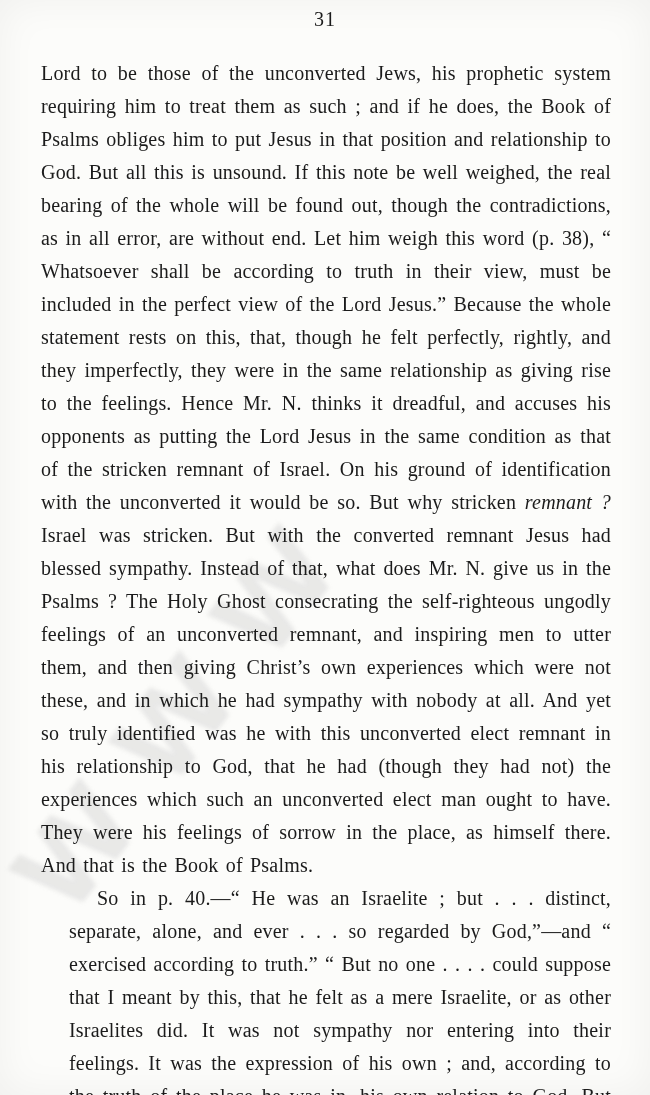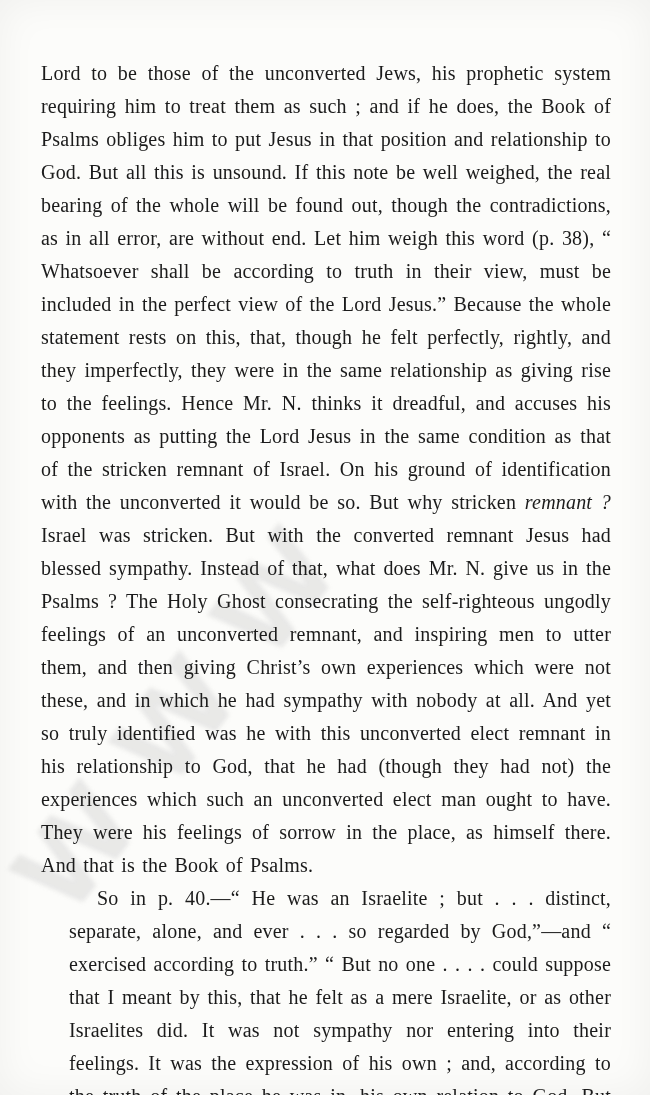--- a/index.html
+++ b/index.html
@@ -63,20 +63,21 @@
     pointer-events: none;
   }
 </style>
 </head>
 <body>
 
 <div class="page">
 
   <div class="watermark">www</div>
 
+  <div class="page-number">31</div>
 
   <div class="text-block">
 
     <p class="para"><span class="run-normal">Lord to be those of the unconverted Jews, his prophetic system requiring him to treat them as such&nbsp;; and if he does, the Book of Psalms obliges him to put Jesus in that position and relationship to God.  But all this is unsound.  If this note be well weighed, the real bearing of the whole will be found out, though the contradictions, as in all error, are without end.  Let him weigh this word (p. 38), “ Whatsoever shall be according to truth in their view, must be included in the perfect view of the Lord Jesus.”  Because the whole statement rests on this, that, though he felt perfectly, rightly, and they imperfectly, they were in the same relationship as giving rise to the feelings.  Hence Mr. N. thinks it dreadful, and accuses his opponents as putting the Lord Jesus in the same condition as that of the stricken remnant of Israel.  On his ground of identification with the unconverted it would be so.  But why stricken </span><span class="run-italic">remnant&nbsp;?</span><span class="run-normal">  Israel was stricken.  But with the converted remnant Jesus had blessed sympathy.  Instead of that, what does Mr. N. give us in the Psalms&nbsp;?  The Holy Ghost consecrating the self-righteous ungodly feelings of an unconverted remnant, and inspiring men to utter them, and then giving Christ’s own experiences which were not these, and in which he had sympathy with nobody at all.  And yet so truly identified was he with this unconverted elect remnant in his relationship to God, that he had (though they had not) the experiences which such an unconverted elect man ought to have.  They were his feelings of sorrow in the place, as himself there.  And that is the Book of Psalms.</span></p>
 
     <p class="para indent"><span class="run-normal">So in p. 40.—“ He was an Israelite&nbsp;; but . . . distinct, separate, alone, and ever . . . so regarded by God,”—and “ exercised according to truth.”  “ But no one . . . .  could suppose that I meant by this, that he felt as a mere Israelite, or as other Israelites did.  It was not sympathy nor entering into their feelings.  It was the expression of his own&nbsp;; and, according to the truth of the place he was in, his own relation to God.  But in truth it needs no reasoning&nbsp;: ‘ Because of thine indignation and thy wrath,’ are plain and unambiguous words&nbsp;; and if we could not comprehend the reason for such a relation of God to his holy and perfect servant, it would be our place to submit our understandings and bow.”  Obs. 22&nbsp;; and see 20, 21.  See also Obs. 15, where, after quoting</span></p>
 
   </div>
 
 </div>

